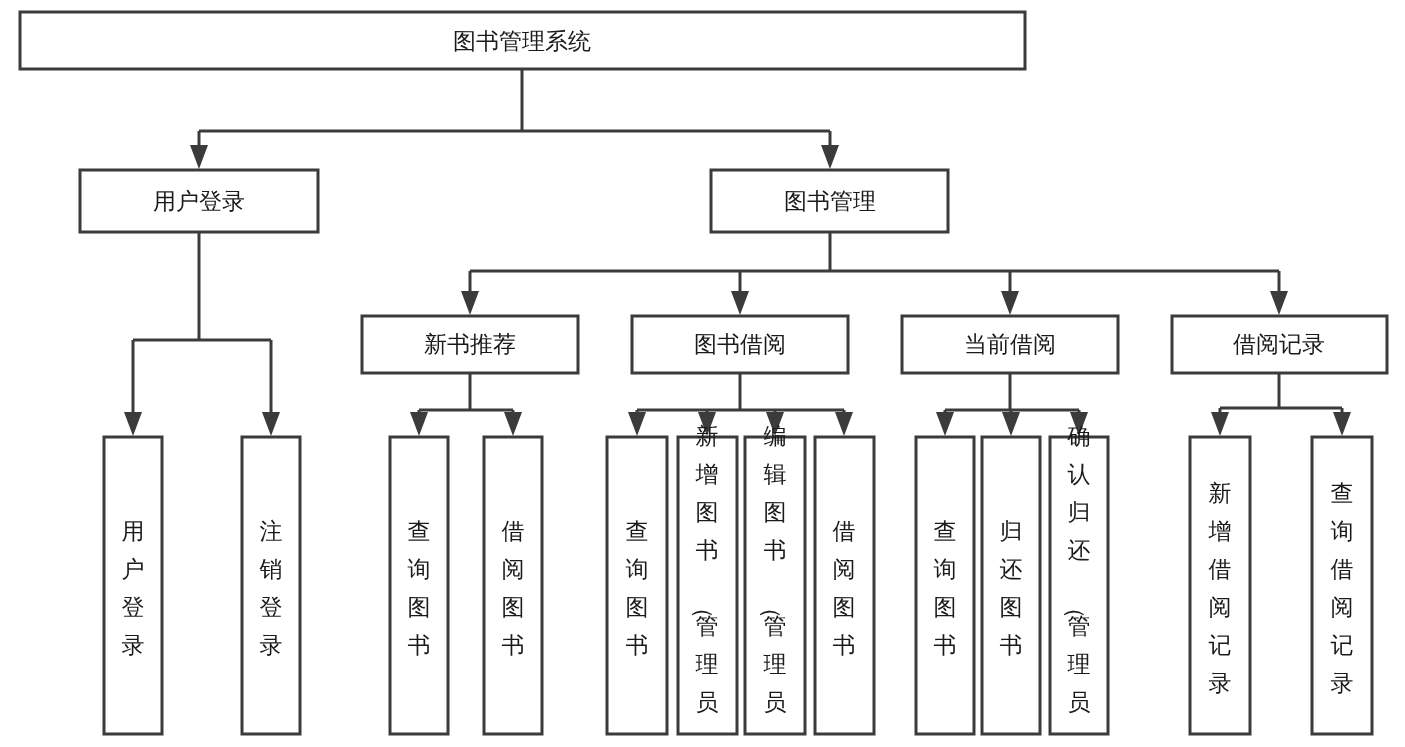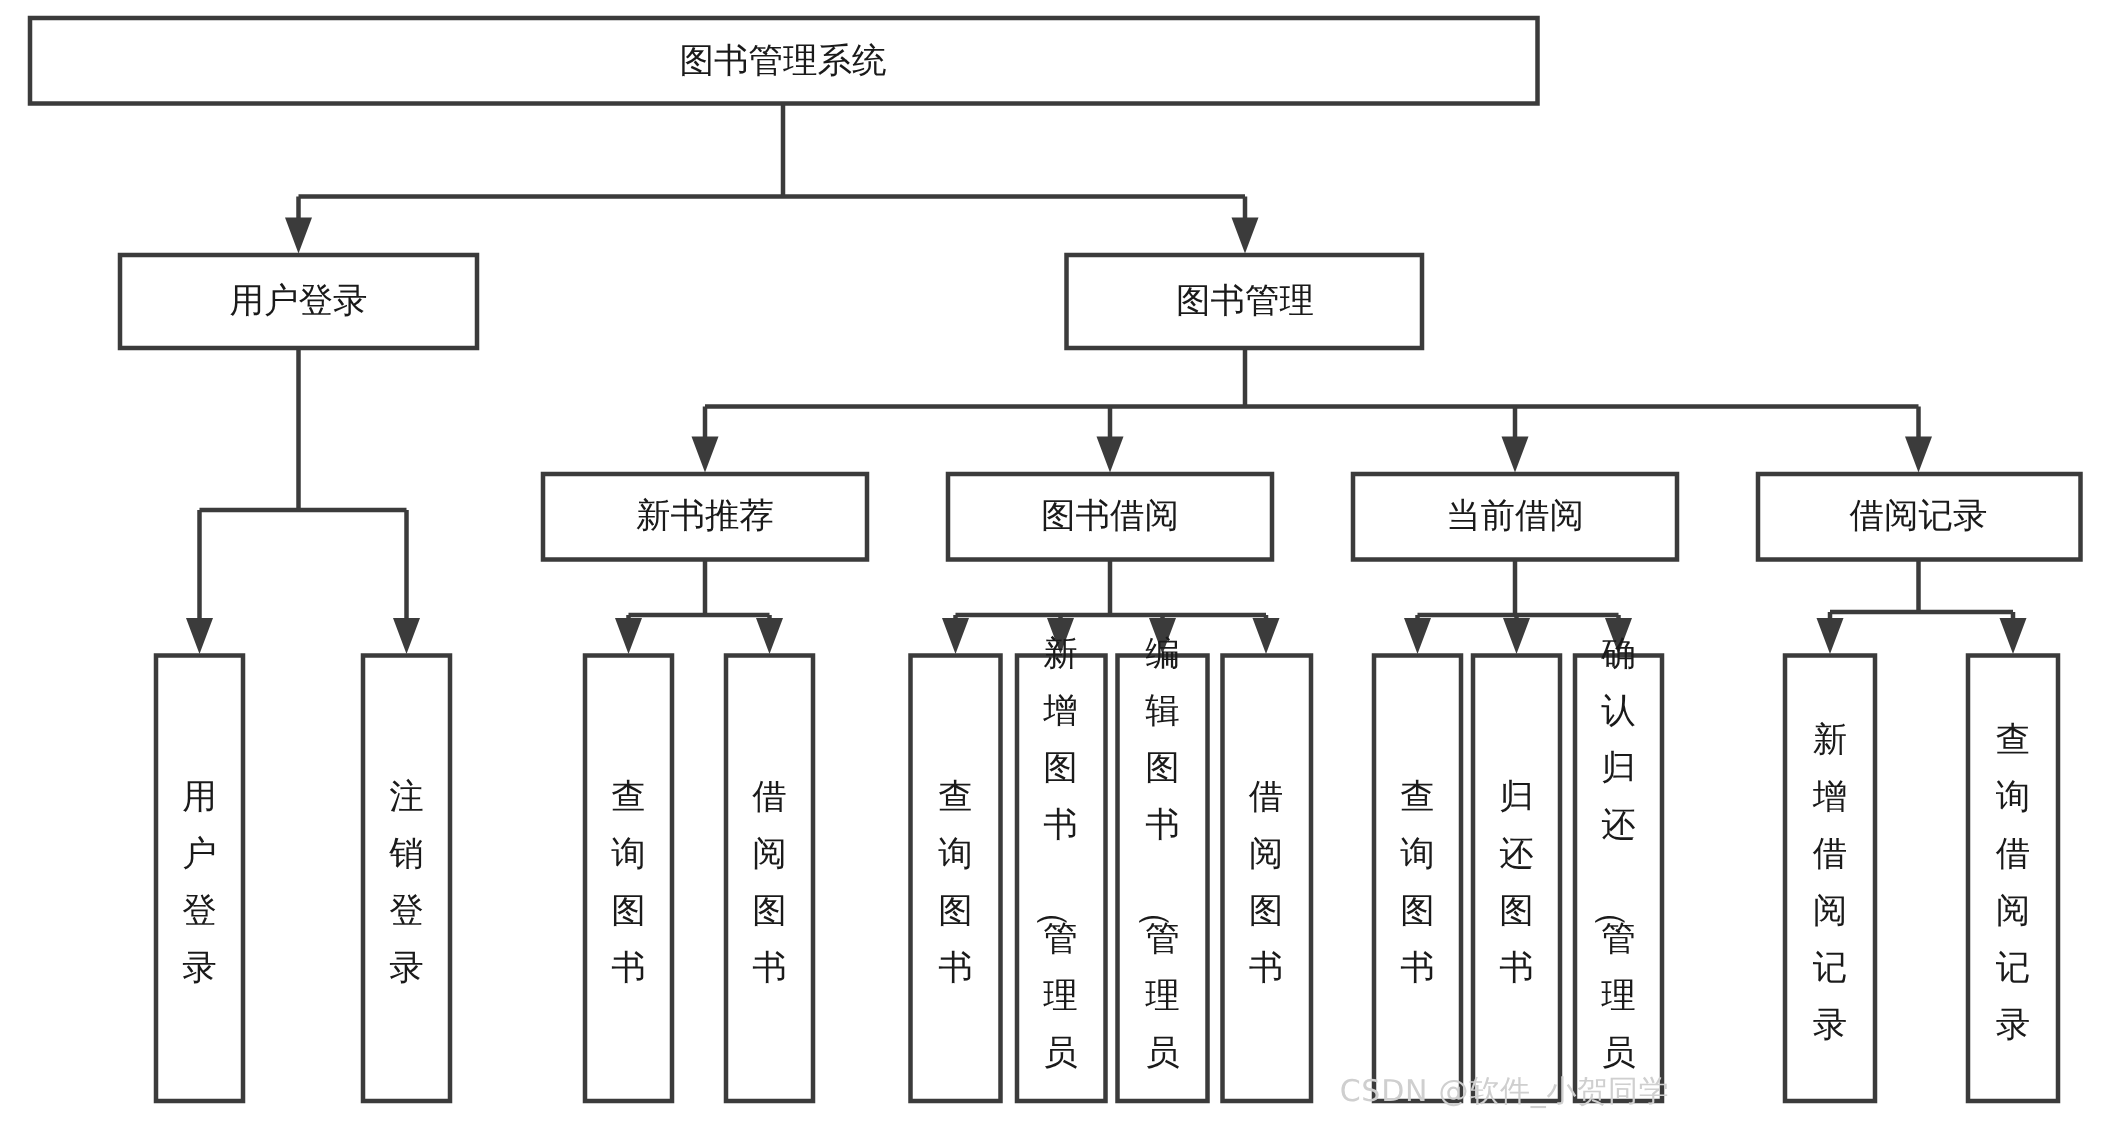--- a/index.html
+++ b/index.html
@@ -228,14 +228,13 @@
       <text class="node-label-v" x="1220" y="500.64"><tspan x="1220" dy="0">新</tspan><tspan x="1220" dy="38">增</tspan><tspan x="1220" dy="38">借</tspan><tspan x="1220" dy="38">阅</tspan><tspan x="1220" dy="38">记</tspan><tspan x="1220" dy="38">录</tspan></text>
     </g>
 
     <g>
       <rect class="node-rect" x="1312" y="437" width="60" height="297"></rect>
       <text class="node-label-v" x="1342" y="500.64"><tspan x="1342" dy="0">查</tspan><tspan x="1342" dy="38">询</tspan><tspan x="1342" dy="38">借</tspan><tspan x="1342" dy="38">阅</tspan><tspan x="1342" dy="38">记</tspan><tspan x="1342" dy="38">录</tspan></text>
     </g>
 
   </svg>
 
-  <div class="watermark">CSDN @软件_小贺同学</div>
 </div>
 
 </body></html>

